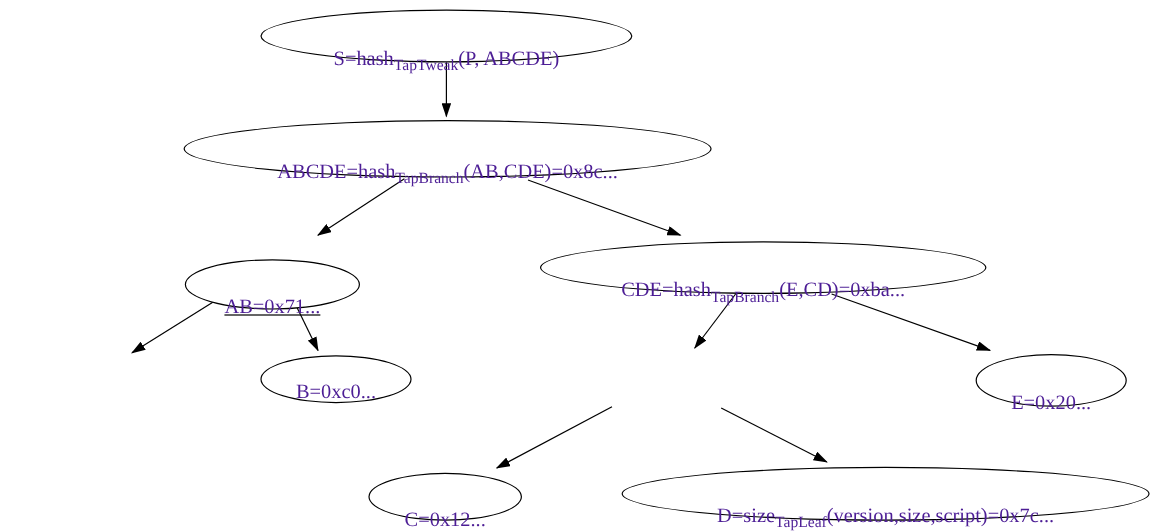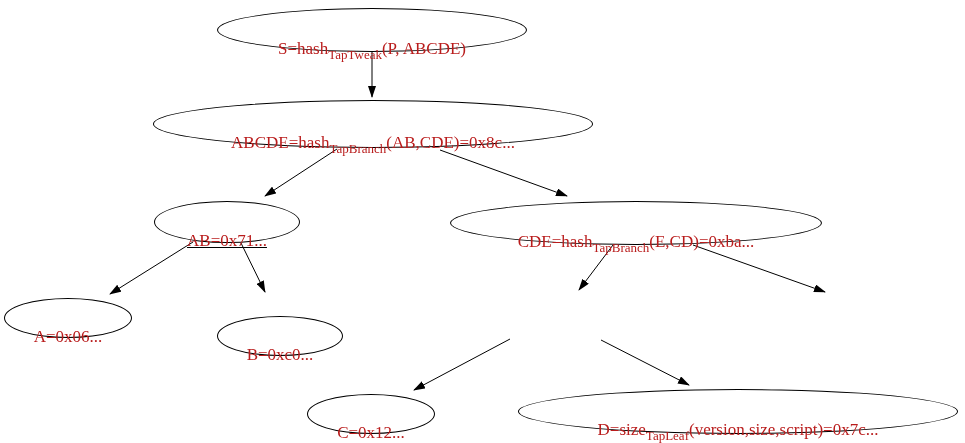--- a/index.html
+++ b/index.html
@@ -29,21 +29,21 @@
     background: #ffffff;
     display: flex;
     align-items: center;
     justify-content: center;
     text-align: center;
   }
   .lbl {
     font-size: 17px;
     line-height: 1;
     white-space: nowrap;
-    color: #b91c1c;
+    color: #4c1d95;
     margin-top: 36px;
   }
   .lbl sub {
     font-size: 13px;
     line-height: 0;
     vertical-align: -0.35em;
   }
 </style>
 </head>
 <body>
@@ -68,37 +68,37 @@
   </svg>
 
   <div class="node" style="left:217px; top:8px; width:310px; height:44px;">
     <span class="lbl"><span>S=hash</span><sub>TapTweak</sub><span>(P, ABCDE)</span></span>
   </div>
 
   <div class="node" style="left:153px; top:100px; width:440px; height:48px;text-align:center;">
     <span class="lbl"><span>ABCDE=hash</span><sub>TapBranch</sub><span>(AB,CDE)=0x8c...</span></span>
   </div>
 
-  <div class="node" style="left:154px; top:201px; width:146px; height:42px;text-decoration:underline;">
+  <div class="node" style="left:154px; top:216px; width:146px; height:42px;text-decoration:underline;">
     <span class="lbl"><span>AB=0x71...</span><sub></sub><span></span></span>
   </div>
 
   <div class="node" style="left:450px; top:201px; width:372px; height:44px;">
     <span class="lbl"><span>CDE=hash</span><sub>TapBranch</sub><span>(E,CD)=0xba...</span></span>
   </div>
 
-  <div class="node" style="left:4px; top:298px; width:128px; height:40px;">
-    <span class="lbl"><span>A=0x06...</span><sub></sub><span></span></span>
-  </div>
 
-  <div class="node" style="left:217px; top:316px; width:126px; height:40px;">
+  <div class="node" style="left:217px; top:296px; width:126px; height:40px;align-items:flex-end;">
     <span class="lbl"><span>B=0xc0...</span><sub></sub><span></span></span>
   </div>
 
 
+  <div class="node" style="left:813px; top:295px; width:126px; height:44px;">
+    <span class="lbl"><span>E=0x20...</span><sub></sub><span></span></span>
+  </div>
 
   <div class="node" style="left:307px; top:394px; width:128px; height:40px;">
     <span class="lbl"><span>C=0x12...</span><sub></sub><span></span></span>
   </div>
 
   <div class="node" style="left:518px; top:389px; width:440px; height:45px;">
     <span class="lbl"><span>D=size</span><sub>TapLeaf</sub><span>(version,size,script)=0x7c...</span></span>
   </div>
 
 </div>

